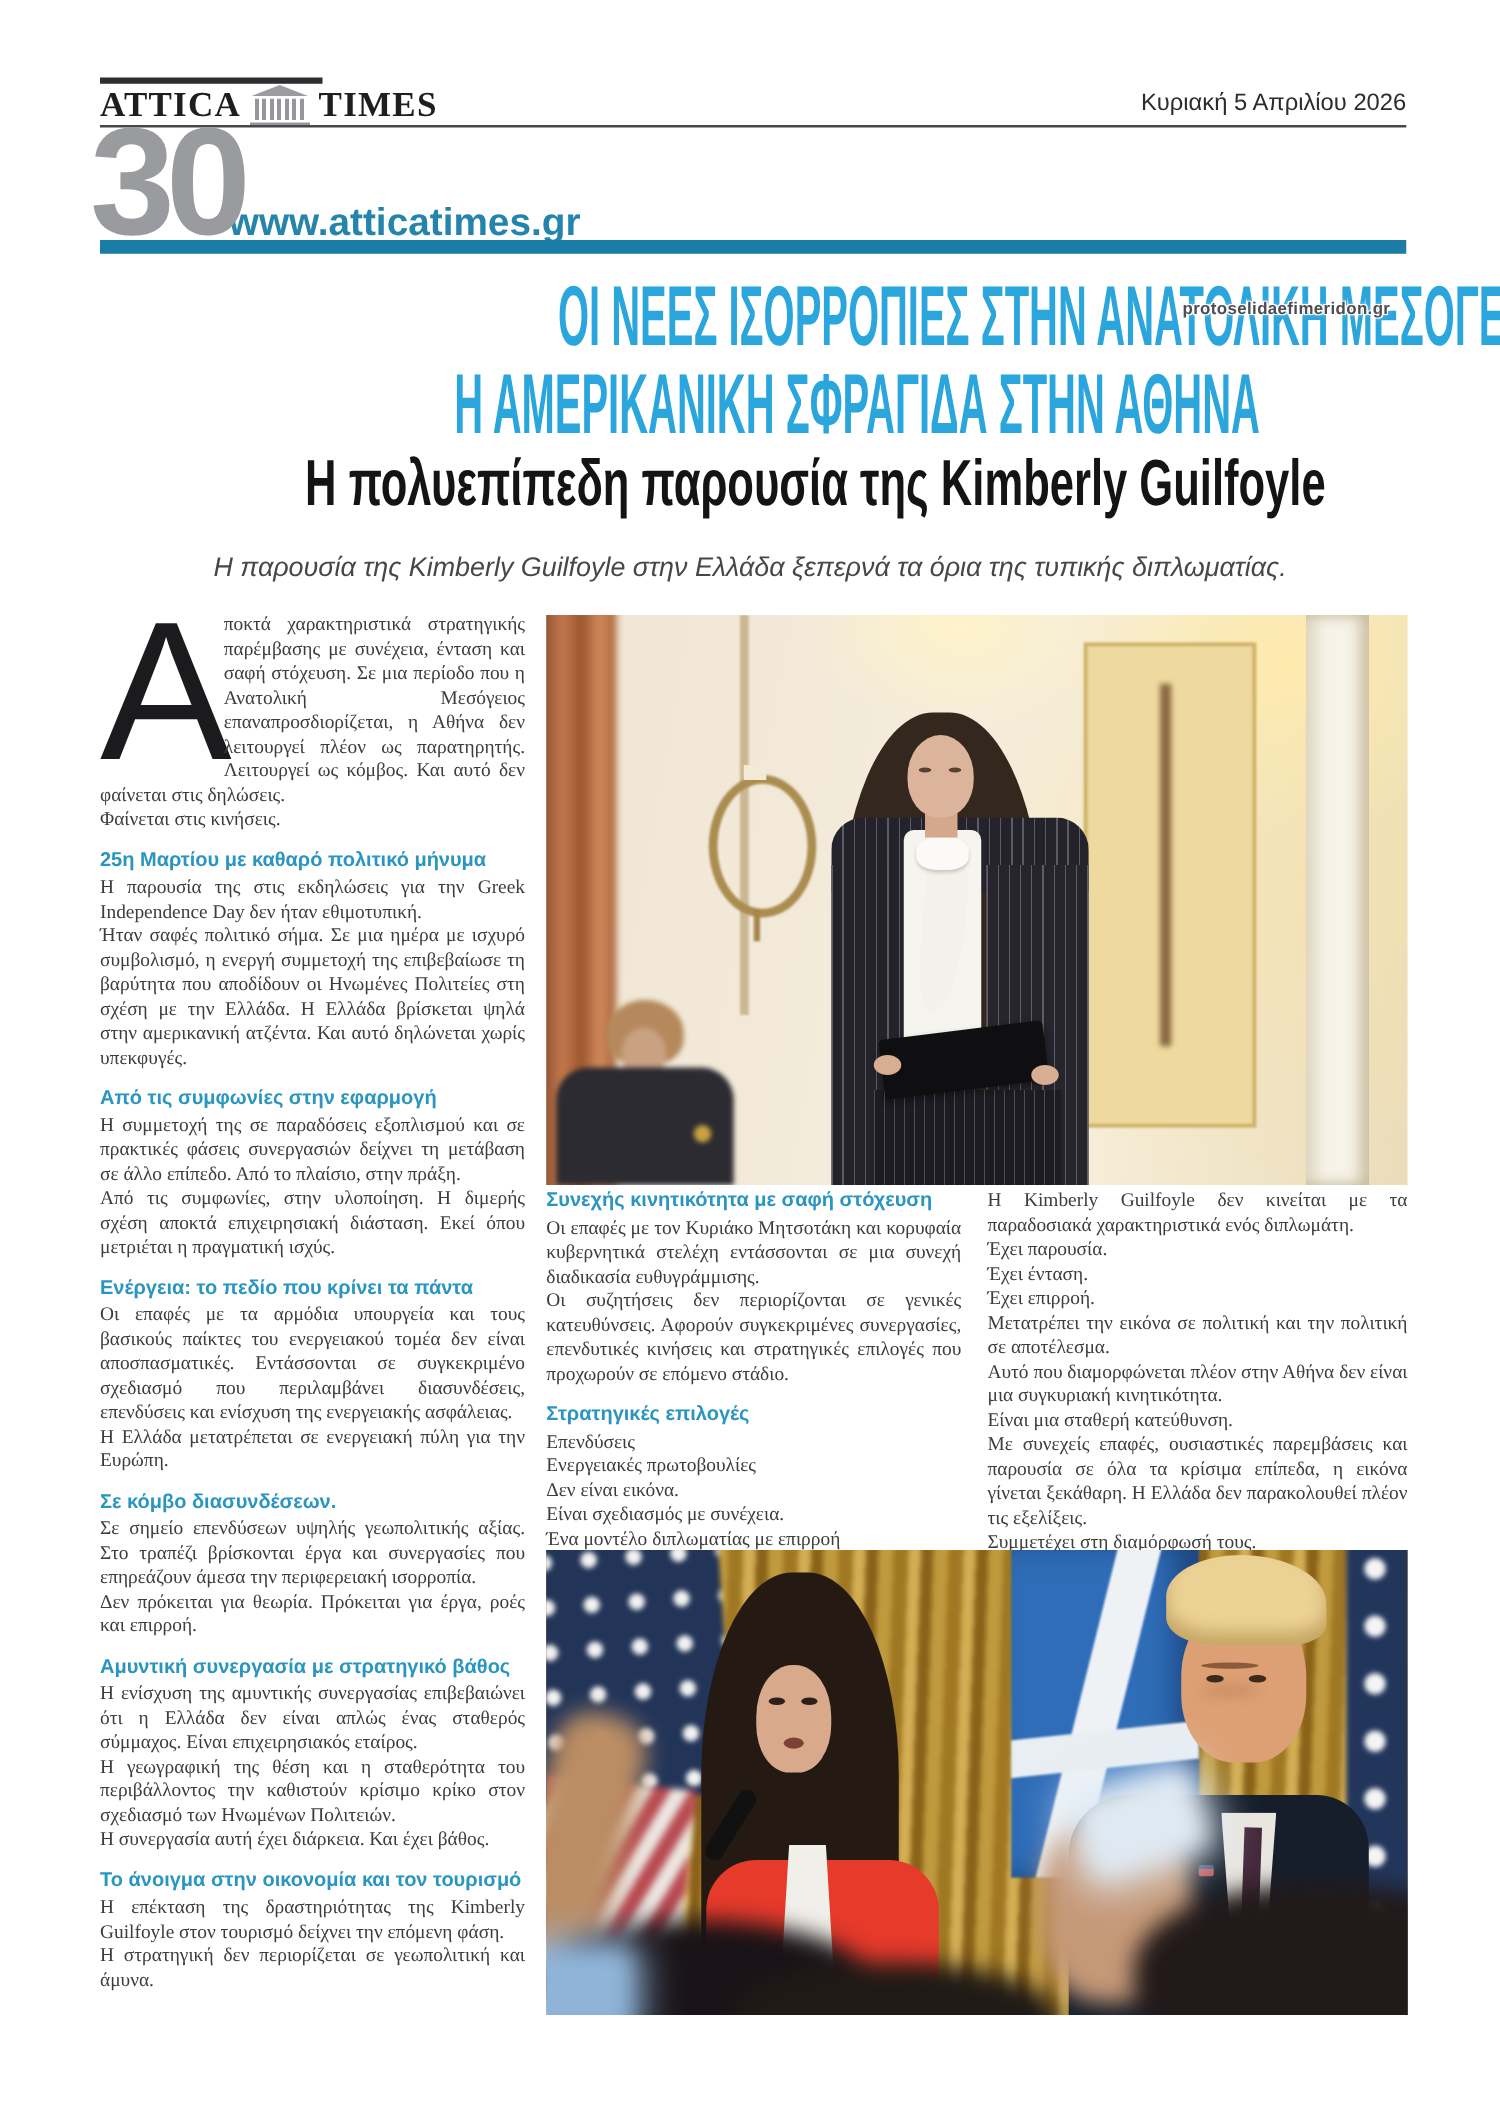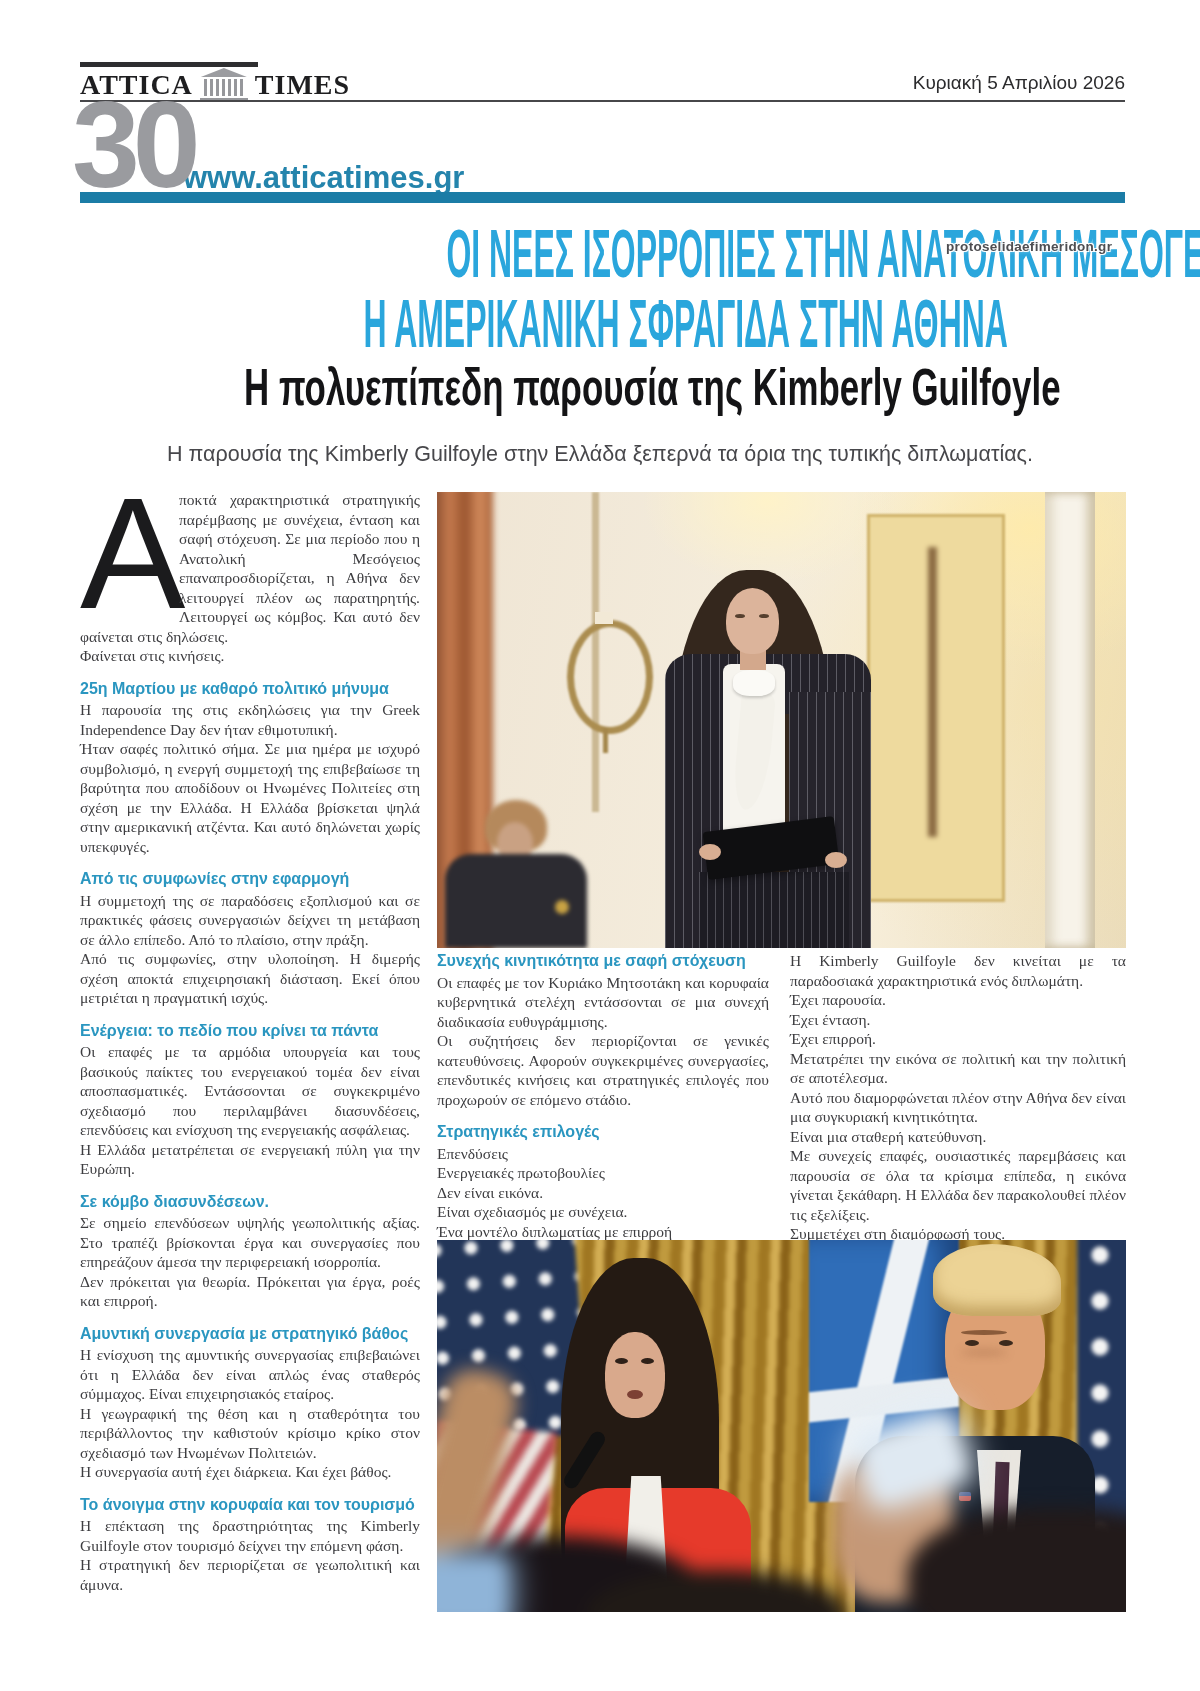--- a/index.html
+++ b/index.html
@@ -28,21 +28,21 @@
   .blue-bar { left:80px; top:192px; width:1045px; height:11px; background:#1b7ca6; }
 
   
   .kicker { left:0; width:1200px; text-align:center; color:#2aa6dc; font-weight:bold;
             font-size:68px; line-height:1; }
   .kicker > span { display:inline-block; white-space:nowrap; transform:scaleX(0.47); transform-origin:50% 50%; }
   .k1 { top:219px; } .k2 { top:289px; }
   .art-title { left:0; top:361px; width:1200px; text-align:center; color:#141416;
                font-weight:bold; font-size:52px; line-height:1;padding-left:43px; }
   .art-title > span { display:inline-block; white-space:nowrap; transform:scaleX(0.67); transform-origin:50% 50%; }
-  .deck { left:0; top:442px; width:1200px; text-align:center; color:#47474b; font-size:21.5px; }
+  .deck { left:0; top:442px; width:1200px; text-align:center; color:#47474b; font-size:21.5px;font-style:italic; }
   .watermark { left:946px; top:239px; font-size:13.5px; font-weight:bold; color:#4e4e52; z-index:6;
                letter-spacing:.3px;
                text-shadow:-1px -1px 0 #fff,1px -1px 0 #fff,-1px 1px 0 #fff,1px 1px 0 #fff,0 0 4px #fff; }
 
   
   .col { font-size:15.5px; line-height:19.5px; color:#3d3d40; }
   .col p { margin:0; text-align:justify;font-family:Liberation Serif, serif; }
   .col .nj { text-align:left; }
   .col1 { left:80px; top:490px; width:340px; }
   .col2 { left:437px; top:951px; width:332px; }
@@ -212,21 +212,21 @@
       <p>Σε σημείο επενδύσεων υψηλής γεωπολιτικής αξίας. Στο τραπέζι βρίσκονται έργα και συνεργασίες που επηρεάζουν άμεσα την περιφερειακή ισορροπία.</p>
       <p>Δεν πρόκειται για θεωρία. Πρόκειται για έργα, ροές και επιρροή.</p>
     </div>
     <div class="sec">
       <h4 class="colhead">Αμυντική συνεργασία με στρατηγικό βάθος</h4>
       <p>Η ενίσχυση της αμυντικής συνεργασίας επιβεβαιώνει ότι η Ελλάδα δεν είναι απλώς ένας σταθερός σύμμαχος. Είναι επιχειρησιακός εταίρος.</p>
       <p>Η γεωγραφική της θέση και η σταθερότητα του περιβάλλοντος την καθιστούν κρίσιμο κρίκο στον σχεδιασμό των Ηνωμένων Πολιτειών.</p>
       <p>Η συνεργασία αυτή έχει διάρκεια. Και έχει βάθος.</p>
     </div>
     <div class="sec">
-      <h4 class="colhead">Το άνοιγμα στην κορυφαία και τον τουρισμό</h4>
+      <h4 class="colhead">Το άνοιγμα στην οικονομία και τον τουρισμό</h4>
       <p>Η επέκταση της δραστηριότητας της Kimberly Guilfoyle στον τουρισμό δείχνει την επόμενη φάση.</p>
       <p>Η στρατηγική δεν περιορίζεται σε γεωπολιτική και άμυνα.</p>
     </div>
 
   </div>
 
   <div class="abs photo1">
     <div class="abs p1-glow"></div>
     <div class="abs p1-curtain"></div>
     <div class="abs p1-frame"></div>

